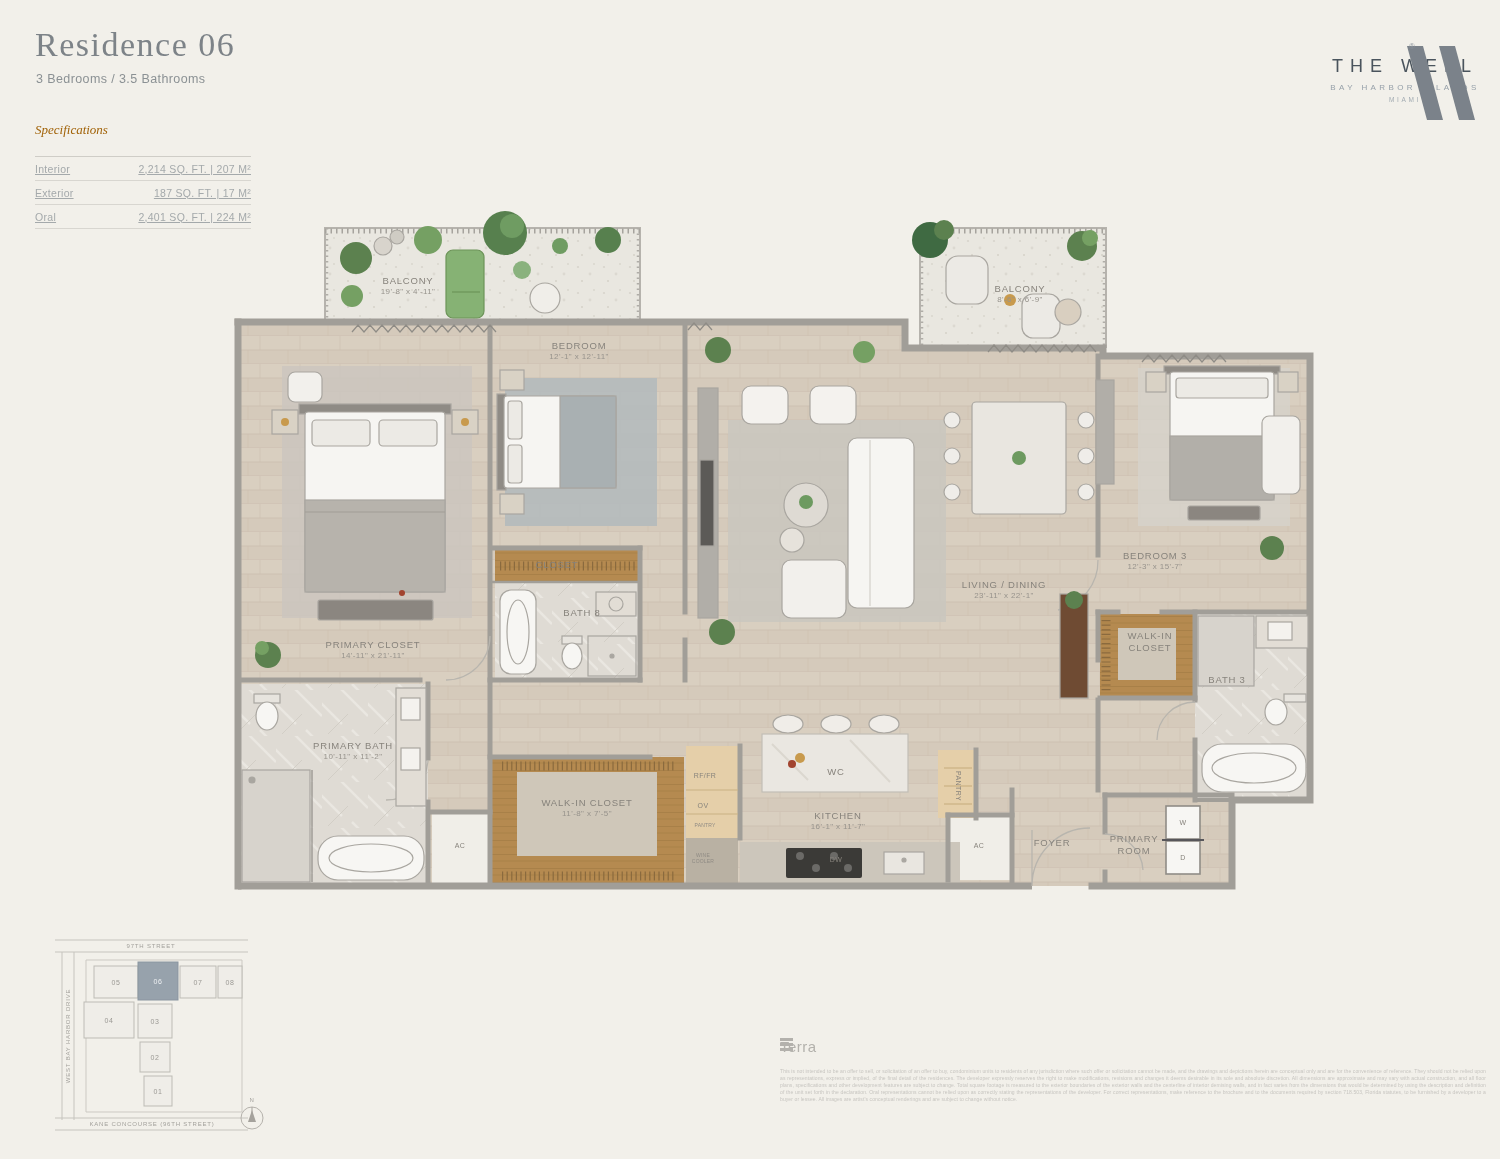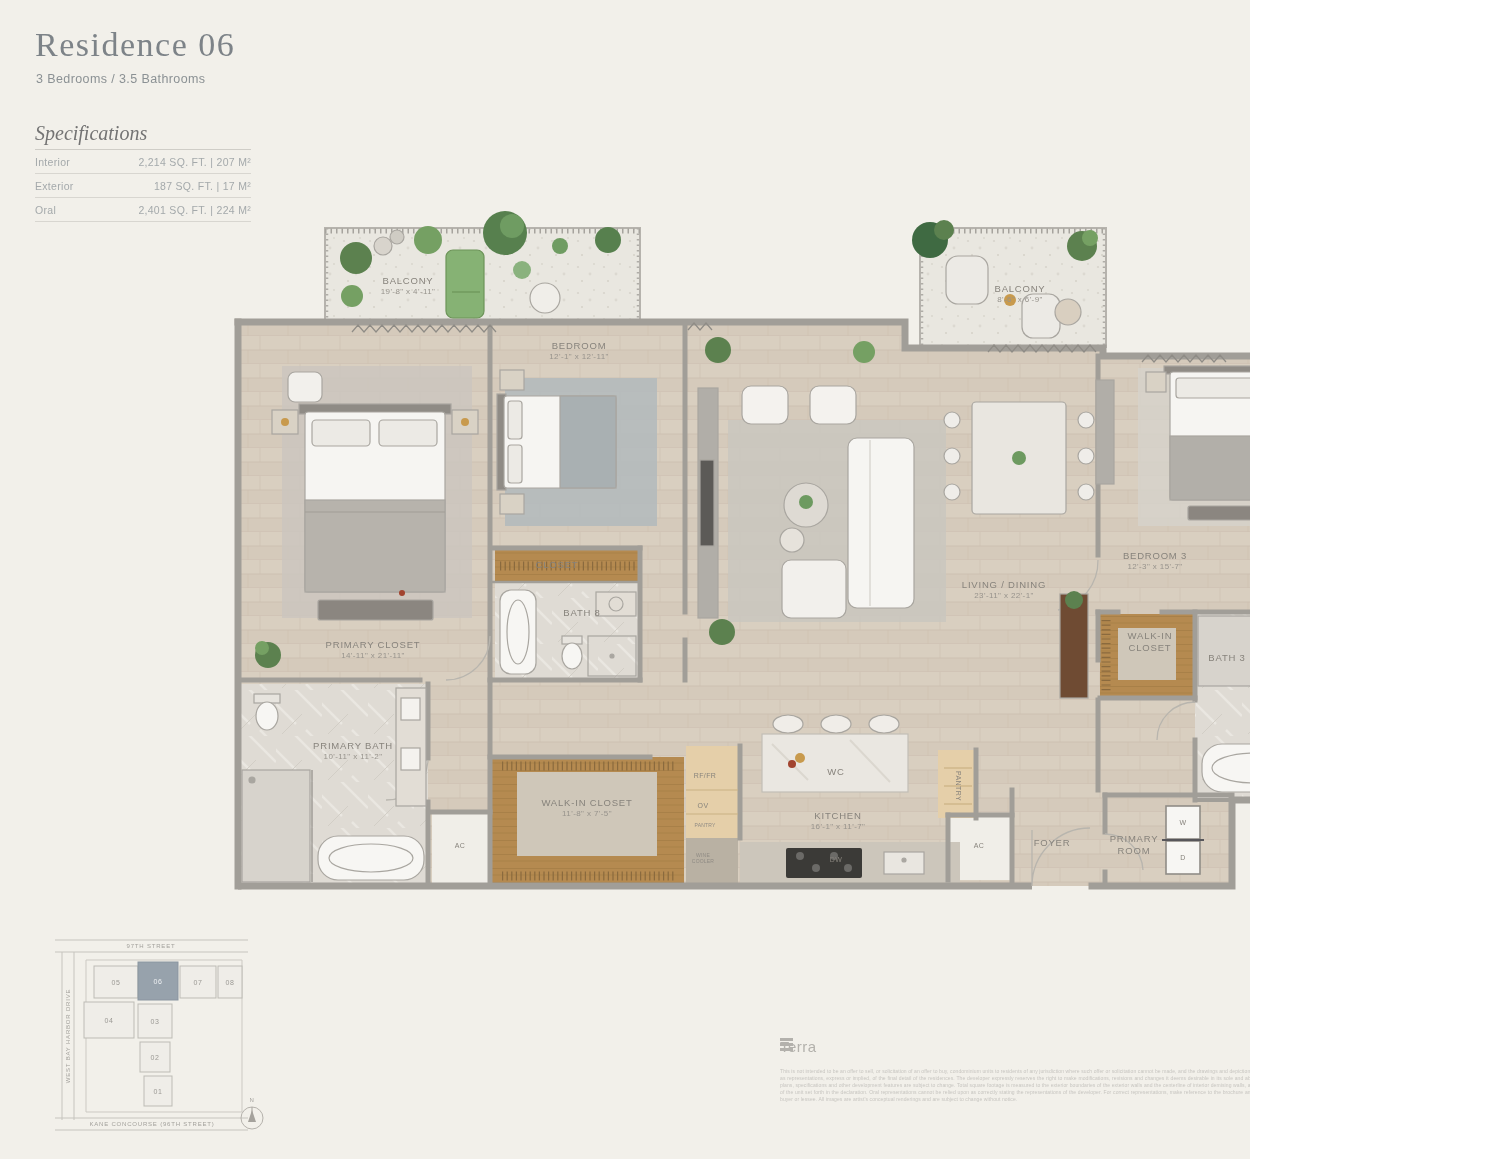--- a/index.html
+++ b/index.html
@@ -1,29 +1,29 @@
 <!DOCTYPE html>
 <html><head>
 <meta charset="utf-8">
 <style>
   html,body{margin:0;padding:0;}
-  .page{position:relative;width:1250px;height:1159px;background:#f2f0ea;overflow:hidden;
+  .page{position:relative;width:1500px;height:1159px;background:#f2f0ea;overflow:hidden;
         font-family:"Liberation Sans",sans-serif;}
   svg{position:absolute;left:0;top:0;}
 
   
   .title{position:absolute;left:35px;top:26px;font-family:"Liberation Serif",serif;
          font-size:34px;color:#7d8388;letter-spacing:1.5px;font-weight:400;}
   .subtitle{position:absolute;left:36px;top:72px;font-size:12.5px;color:#8b9194;letter-spacing:.4px;}
 
   .specs{position:absolute;left:35px;top:122px;width:216px;}
-  .specs .sp-head{font-family:"Liberation Serif",serif;font-style:italic;font-size:20px;
-         color:#737373;padding-bottom:4px;border-bottom:1px solid #cfcdc7;}
+  .specs .sp-head{font-family:"Liberation Serif",serif;font-style:italic;font-size:13px;
+         color:#a16207;padding-bottom:18px;border-bottom:1px solid #cfcdc7;}
   .specs .sp-row{display:flex;justify-content:space-between;align-items:center;height:23px;
-         border-bottom:1px solid #d8d6d0;font-size:10.5px;color:#a4a9ab;letter-spacing:.3px;}
+         border-bottom:1px solid #d8d6d0;font-size:10.5px;color:#a4a9ab;letter-spacing:.3px;text-decoration:underline;}
   .specs .sp-row .v{text-align:right;}
 
   
   .brand{position:absolute;left:1330px;top:30px;width:150px;text-align:center;color:#4a545d;}
   .brand .wmark{position:relative;display:inline-block;}
   .brand .reg{position:absolute;right:-10px;top:-2px;font-size:8px;color:#8b939b;}
   .brand .word{margin-top:8px;font-size:18px;letter-spacing:7px;color:#4a545d;}
   .brand .sub{margin-top:6px;font-size:8px;letter-spacing:3.4px;color:#96a0a9;}
   .brand .city{margin-top:4px;font-size:6.5px;letter-spacing:2.6px;color:#a2abb2;}
 
@@ -395,21 +395,21 @@
   <div class="lbl" style="left:353px;top:751px">
     <div class="nm">PRIMARY BATH</div>
     <div class="dm">10'-11" x 11'-2"</div>
   </div>
   <div class="lbl" style="left:557px;top:565px">
     <div class="nm">CLOSET</div>
   </div>
   <div class="lbl" style="left:582px;top:613px">
     <div class="nm">BATH 8</div>
   </div>
-  <div class="lbl" style="left:1227px;top:658px">
+  <div class="lbl" style="left:1227px;top:680px">
     <div class="nm">BATH 3</div>
   </div>
   <div class="lbl" style="left:587px;top:808px">
     <div class="nm">WALK-IN CLOSET</div>
     <div class="dm">11'-8" x 7'-5"</div>
   </div>
   <div class="lbl" style="left:838px;top:821px">
     <div class="nm">KITCHEN</div>
     <div class="dm">16'-1" x 11'-7"</div>
   </div>

